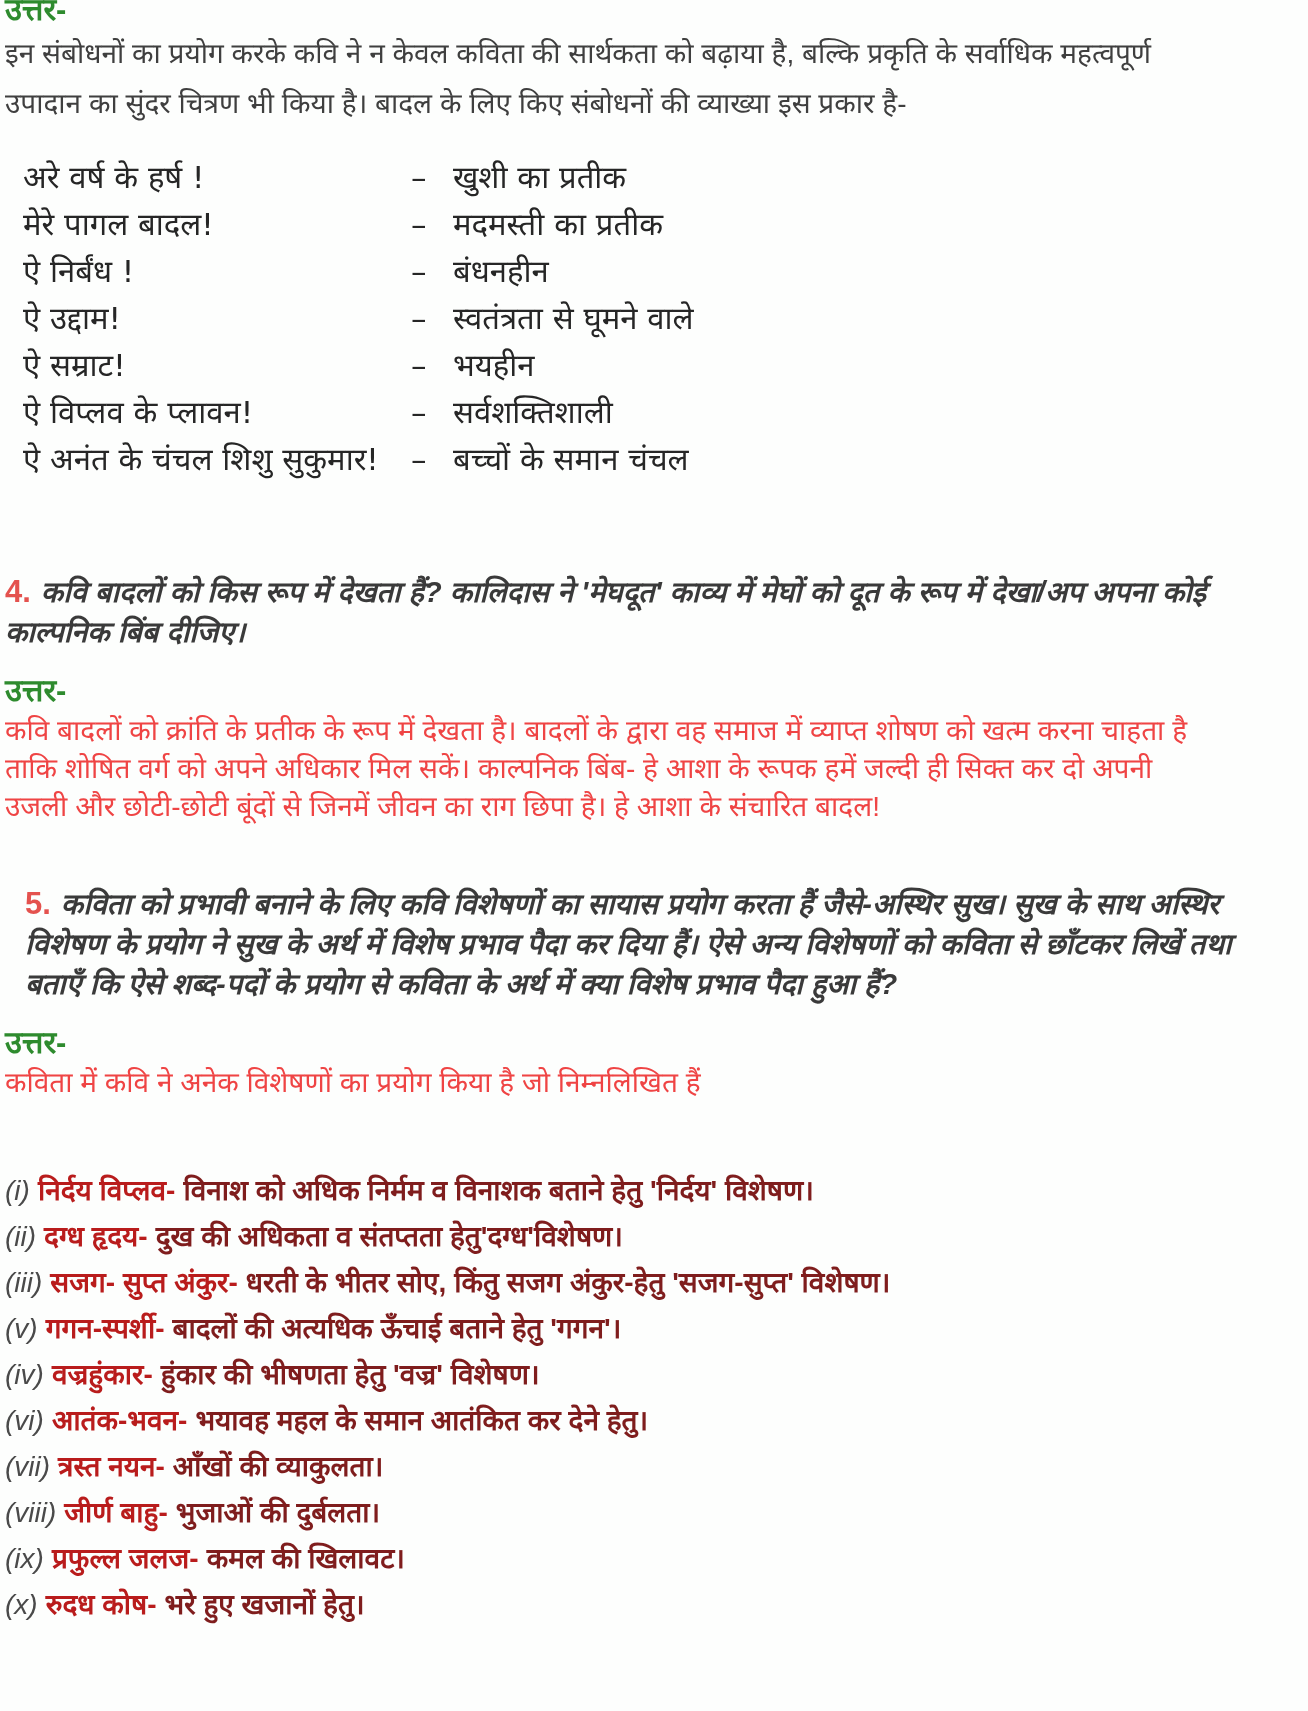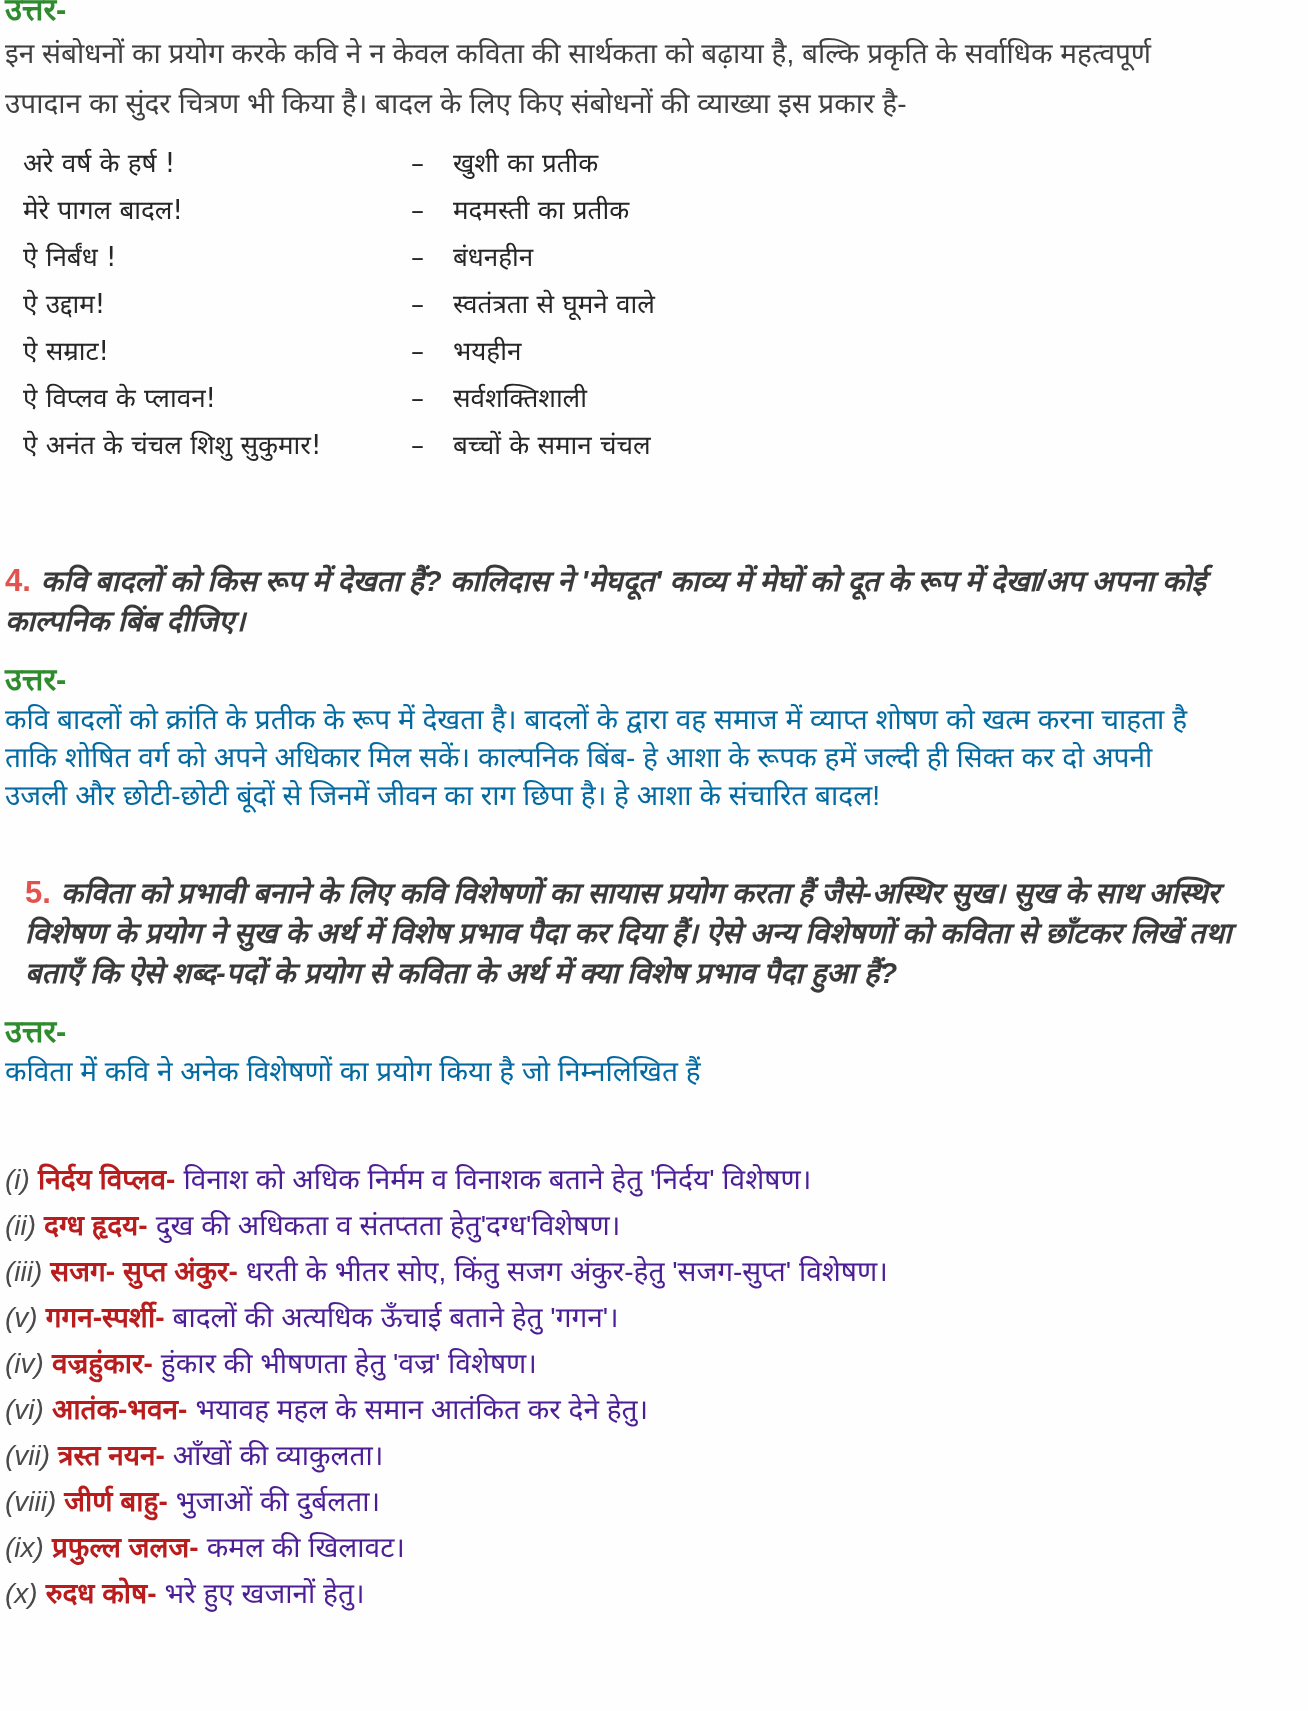--- a/index.html
+++ b/index.html
@@ -28,23 +28,23 @@
   }
   .body-para {
     font-size: 28px;
     line-height: 50px;
     max-width: 1190px;
     margin: 2px 0 0 0;
     color: #3f3f3f;
   }
   
   .sambodhan-table {
-    margin: 15px 0 0 18px;
+    margin: 26px 0 0 18px;
     font-family: "DejaVu Sans", sans-serif;
-    font-size: 26px;
+    font-size: 31px;
     color: #262626;
   }
   .sambodhan-row {
     display: flex;
     align-items: baseline;
     height: 47px;
   }
   .sambodhan-left {
     width: 388px;
     flex: 0 0 388px;
@@ -71,42 +71,43 @@
     color: #e4524e;
     font-size: 31px;
     padding-right: 10px;
   }
   .mt-answer { margin-top: 22px; }
   .answer-para {
     font-size: 28px;
     line-height: 38px;
     max-width: 1190px;
     margin: 4px 0 0 0;
-    color: #0369a1;
+    color: #ef4444;
   }
   .adjective-list {
     margin-top: 66px;
   }
   .adjective-item {
     font-size: 28px;
     line-height: 46px;
     color: #3f3f3f;
   }
   .item-marker {
     font-style: italic;
     color: #4a4a4a;
     padding-right: 8px;
   }
   .item-term {
     font-weight: bold;
     color: #b91c1c;
     padding-right: 8px;
   }
   .item-desc {
-    color: #4c1d95;
+    color: #7f1d1d;
+    font-weight: bold;
   }
 </style>
 </head>
 <body>
 
 <div class="doc">
 
   <div class="answer-label top">उत्तर-</div>
   <p class="body-para">इन संबोधनों का प्रयोग करके कवि ने न केवल कविता की सार्थकता को बढ़ाया है, बल्कि प्रकृति के सर्वाधिक महत्वपूर्ण उपादान का सुंदर चित्रण भी किया है। बादल के लिए किए संबोधनों की व्याख्या इस प्रकार है-</p>
 

